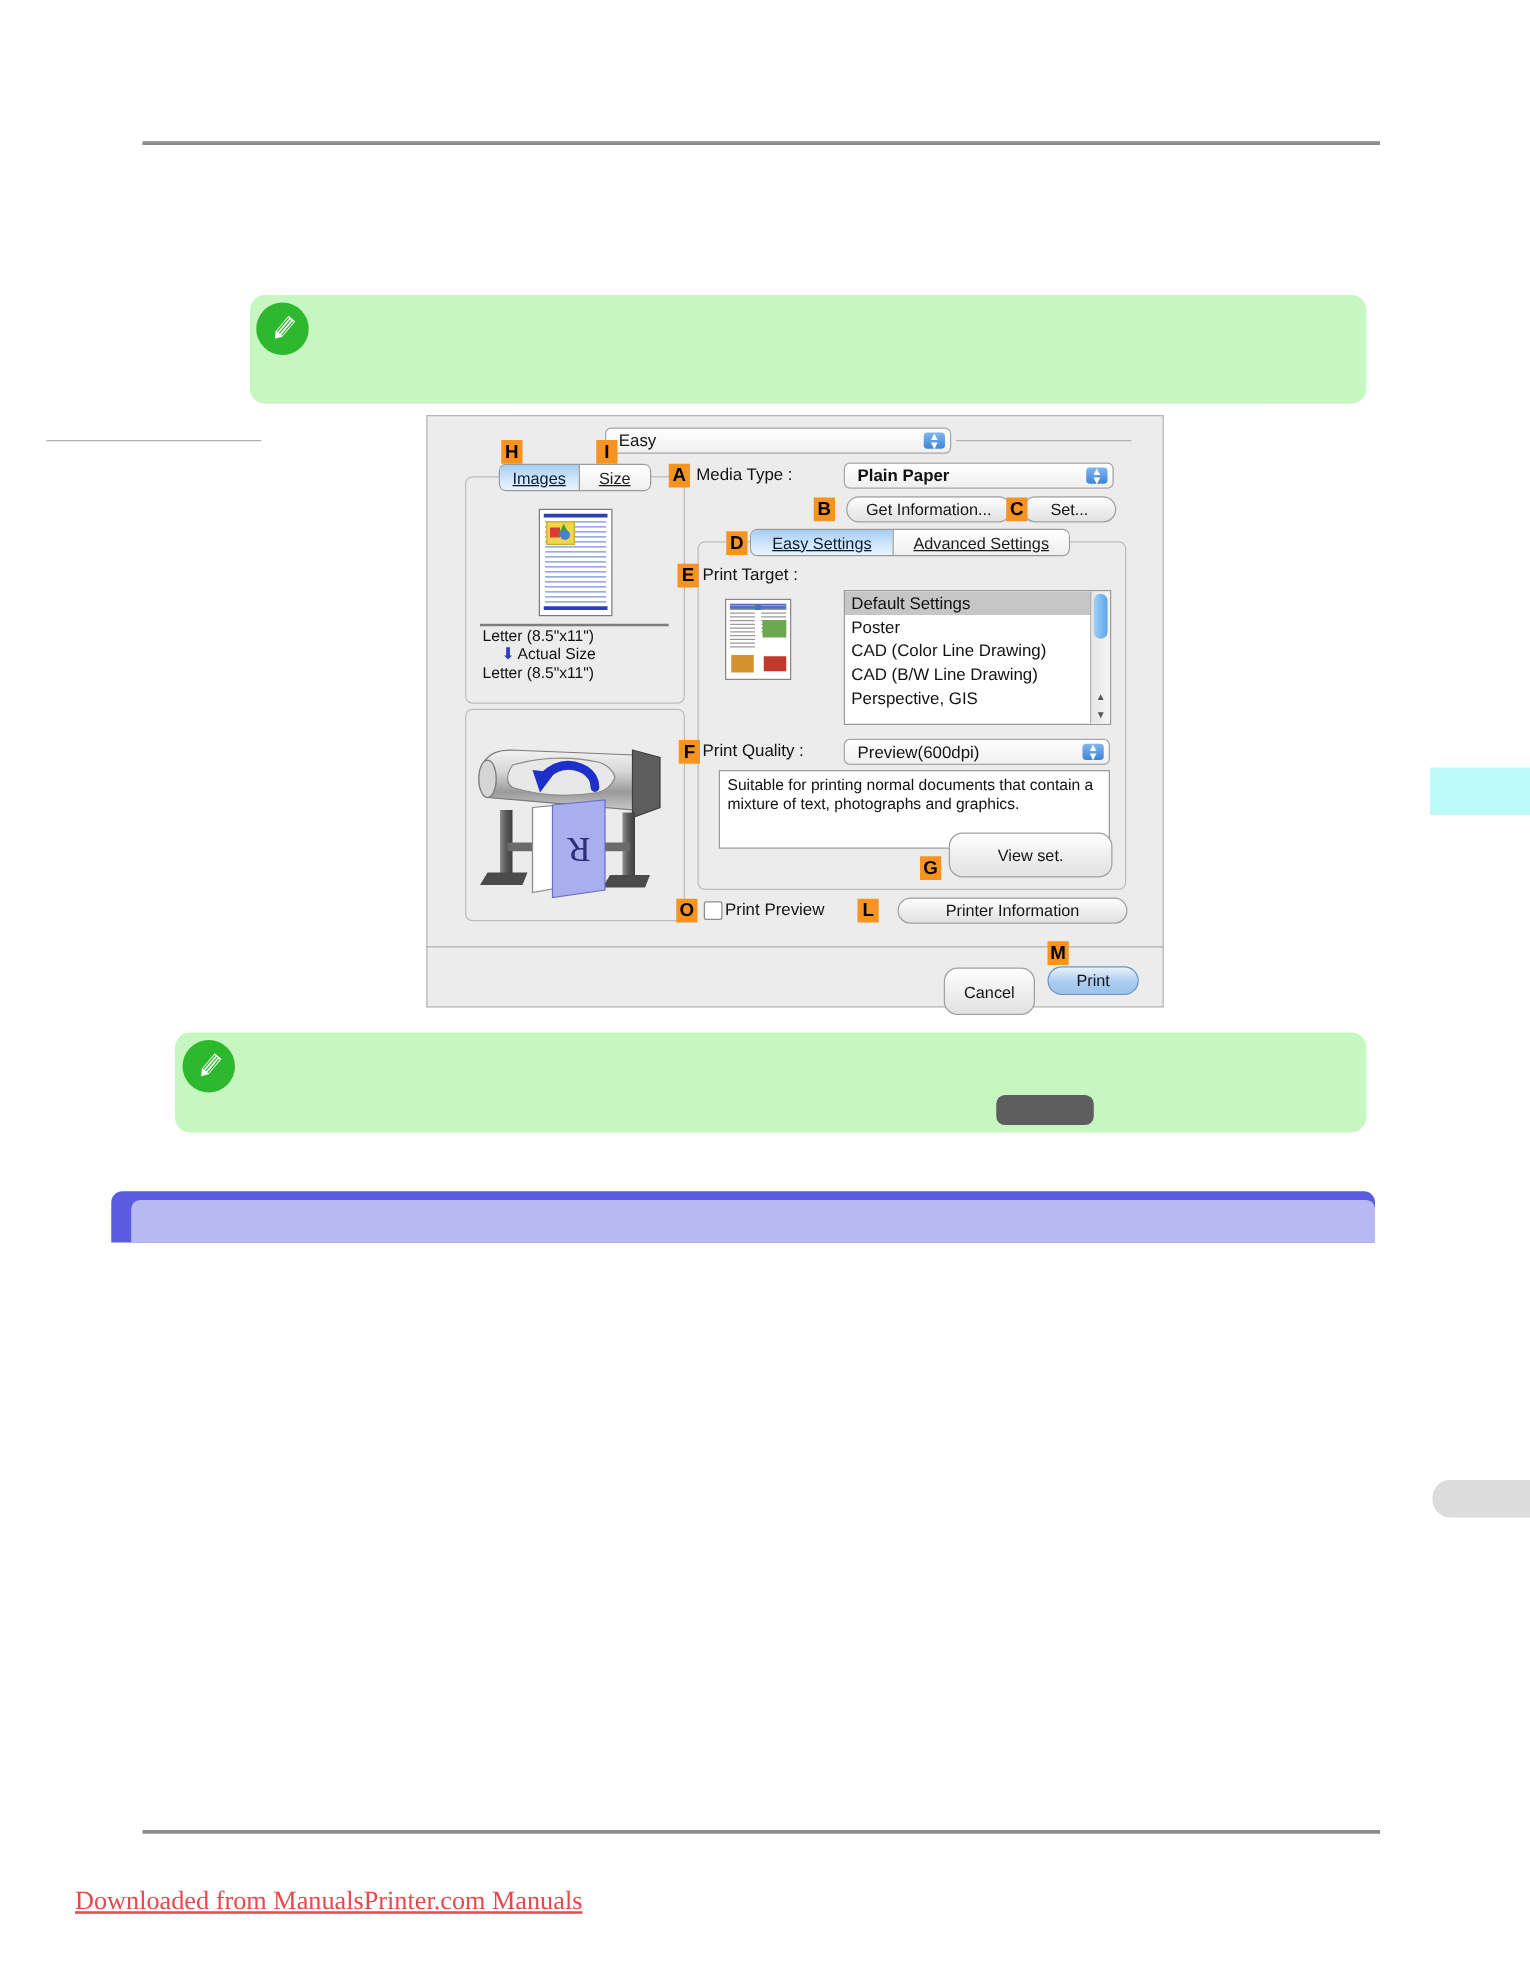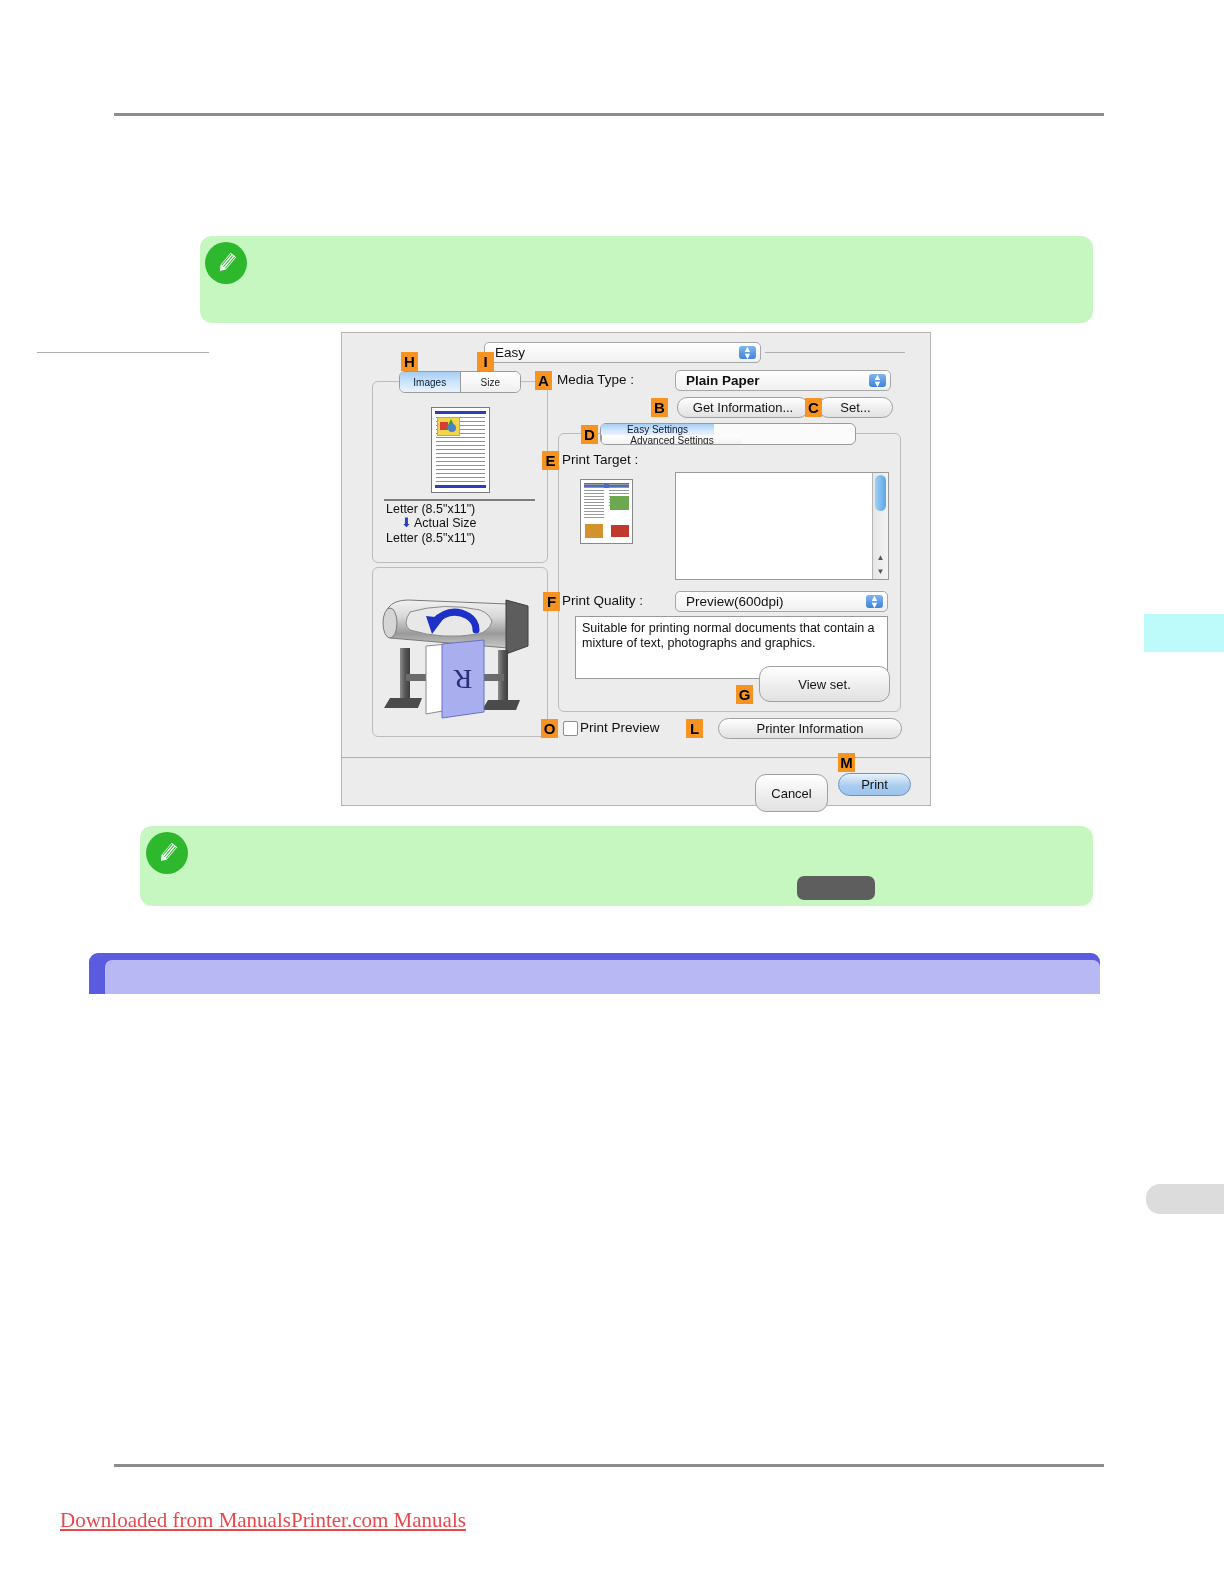--- a/index.html
+++ b/index.html
@@ -221,24 +221,25 @@
     border: 1px solid #9b9b9b;
     border-radius: 6px;
     overflow: hidden;
     box-sizing: border-box;
     background: #fbfbfb;
   }
   .segmented .seg {
     display: flex;
     align-items: center;
     justify-content: center;
-    font-size: 10px;
+    font-size: 13px;
     box-sizing: border-box;
     padding: 0 10px;
     color: #1b1b1b;
+    text-decoration: underline;
   }
   .segmented .seg.active {
     background: linear-gradient(#a5cdf4, #cfe6fb 55%, #e9f3fd);
     color: #0a1a35;
   }
   .segmented .seg.inactive {
     background: linear-gradient(#ffffff, #efefef);
   }
   .segmented .seg + .seg { border-left: 1px solid #9b9b9b; }
 
@@ -248,21 +249,20 @@
     width: 122px;
     height: 22px;
   }
   #seg-images-size .seg { flex: 1; }
 
   #seg-settings {
     left: 600px;
     top: 423px;
     width: 256px;
     height: 22px;
-    flex-direction: column;
   }
   #seg-settings .seg-easy { width: 113px; }
   #seg-settings .seg-adv  { width: 141px; }
 
   
   .groupbox {
     position: absolute;
     border: 1px solid #bcbcbc;
     border-radius: 6px;
     box-sizing: border-box;
@@ -686,20 +686,27 @@
     <i class="tline"></i>
       <i class="tline"></i>
       <i class="tline"></i>
   </div>
   <div class="photo-a"></div>
   <div class="photo-b"></div>
   <div class="photo-c"></div>
 </div>
 
 <div id="print-target-list">
+  <ul>
+    <li class="selected">Default Settings</li>
+    <li>Poster</li>
+    <li>CAD (Color Line Drawing)</li>
+    <li>CAD (B/W Line Drawing)</li>
+    <li>Perspective, GIS</li>
+  </ul>
   <div id="print-target-scrollbar">
     <div class="thumb"></div>
     <div class="arrow-up">▲</div>
     <div class="arrow-down">▼</div>
   </div>
 </div>
 
 <div class="lbl" id="lbl-print-quality">Print Quality :</div>
 <div class="popup" id="popup-print-quality">
   <span>Preview(600dpi)</span>

